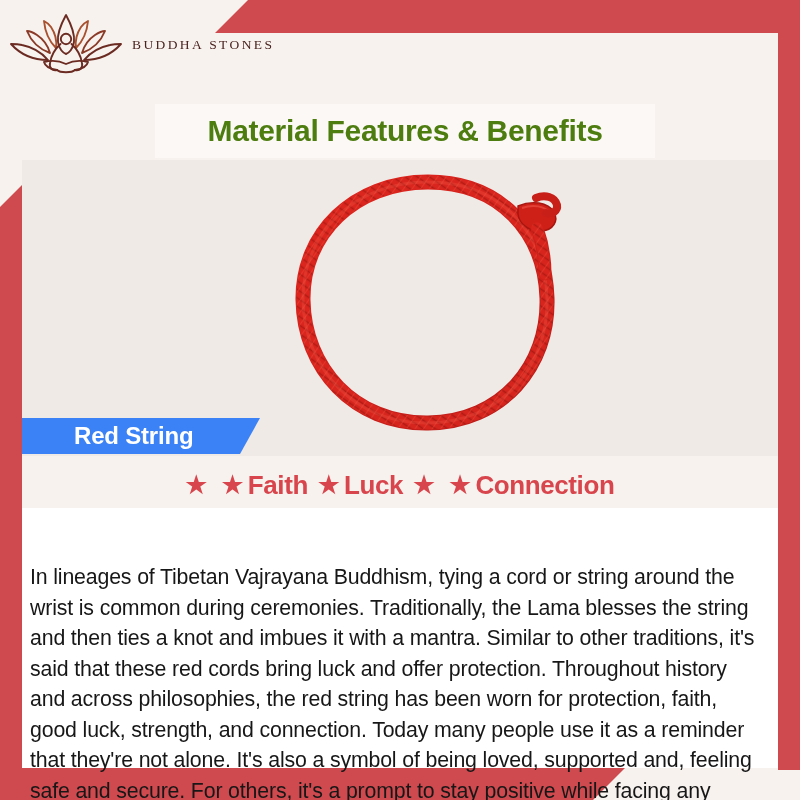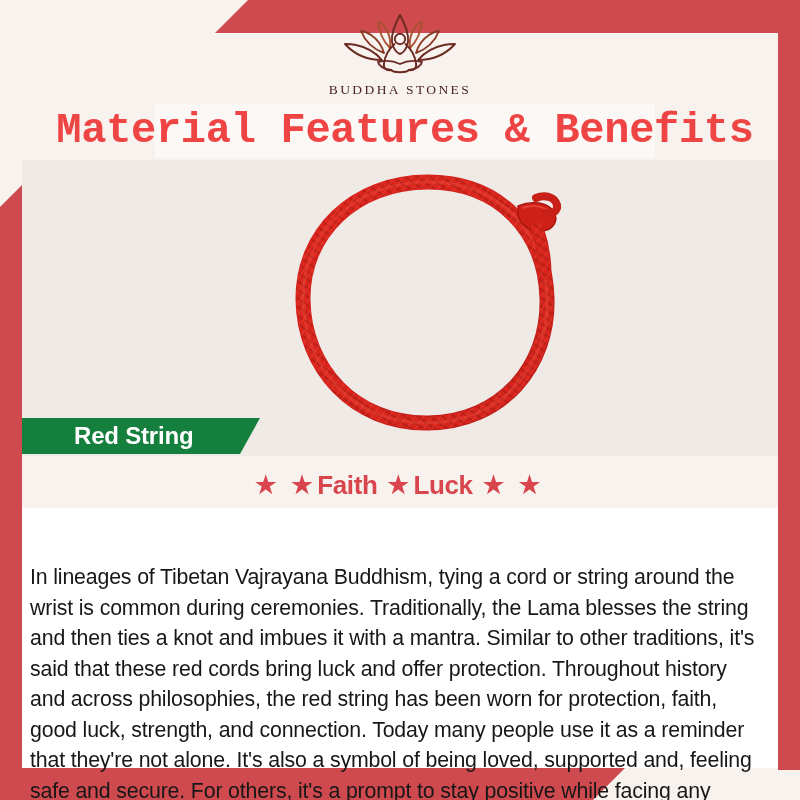--- a/index.html
+++ b/index.html
@@ -30,62 +30,62 @@
     clip-path: polygon(0 22px, 22px 0, 22px 100%, 0 100%);
   }
   .band-bottom {
     left: 0; bottom: 0; width: 625px; height: 32px;
     clip-path: polygon(0 0, 100% 0, calc(100% - 32px) 100%, 0 100%);
   }
 
   
   .logo-wrap {
     position: absolute; top: 8px; left: 0; width: 800px;
-    display: flex; flex-direction: column; align-items: center;
+    display: flex; align-items: center;
   }
   .logo-mark { width: 132px; height: 72px; display: block; }
   .logo-word {
     margin-top: 2px;
     font-family: "Liberation Serif", serif;
     font-size: 13.5px;
     letter-spacing: 2.4px;
     color: #4a2320;
     font-weight: 400;
   }
 
   
   .title-banner {
     position: absolute; top: 104px; left: 155px;
     width: 500px; height: 54px;
     background: #fbf8f5;
     display: flex; align-items: center; justify-content: center;
   }
   .title-text {
-    font-size: 42px;
+    font-size: 30px;
     font-weight: 700;
-    color: #ef4444;
+    color: #4d7c0f;
     letter-spacing: -0.3px;
     white-space: nowrap;
-    font-family: Liberation Mono, monospace;
+    font-family: Liberation Sans, sans-serif;
   }
 
   
   .product-panel {
     position: absolute; top: 160px; left: 22px;
     width: 756px; height: 296px;
     background: #efeae6;
     overflow: hidden;
   }
   .bracelet-svg { position: absolute; top: -2px; left: 228px; width: 360px; height: 300px; }
 
   
   .ribbon {
     position: absolute; top: 418px; left: 22px;
     width: 238px; height: 36px;
-    background: #15803d;
+    background: #3b82f6;
     clip-path: polygon(0 0, 100% 0, calc(100% - 20px) 100%, 0 100%);
     display: flex; align-items: center;
   }
   .ribbon-text {
     margin-left: 52px;
     color: #ffffff;
     font-size: 24px;
     font-weight: 700;
     letter-spacing: -0.2px;
     white-space: nowrap;
@@ -231,20 +231,21 @@
     </div>
     <div class="benefit">
       <span class="star">★</span>
       <span>Luck</span>
     </div>
     <div class="benefit">
       <span class="star">★</span>
     </div>
     <div class="benefit">
       <span class="star">★</span>
+      <span>Connection</span>
     </div>
   </div>
 
   <div class="body-block">
     <p class="body-text">In lineages of Tibetan Vajrayana Buddhism, tying a cord or string around the wrist is common during ceremonies. Traditionally, the Lama blesses the string and then ties a knot and imbues it with a mantra. Similar to other traditions, it's said that these red cords bring luck and offer protection. Throughout history and across philosophies, the red string has been worn for protection, faith, good luck, strength, and connection. Today many people use it as a reminder that they're not alone. It's also a symbol of being loved, supported and, feeling safe and secure. For others, it's a prompt to stay positive while facing any adversity.</p>
   </div>
 
 </div>
 
 </body></html>

